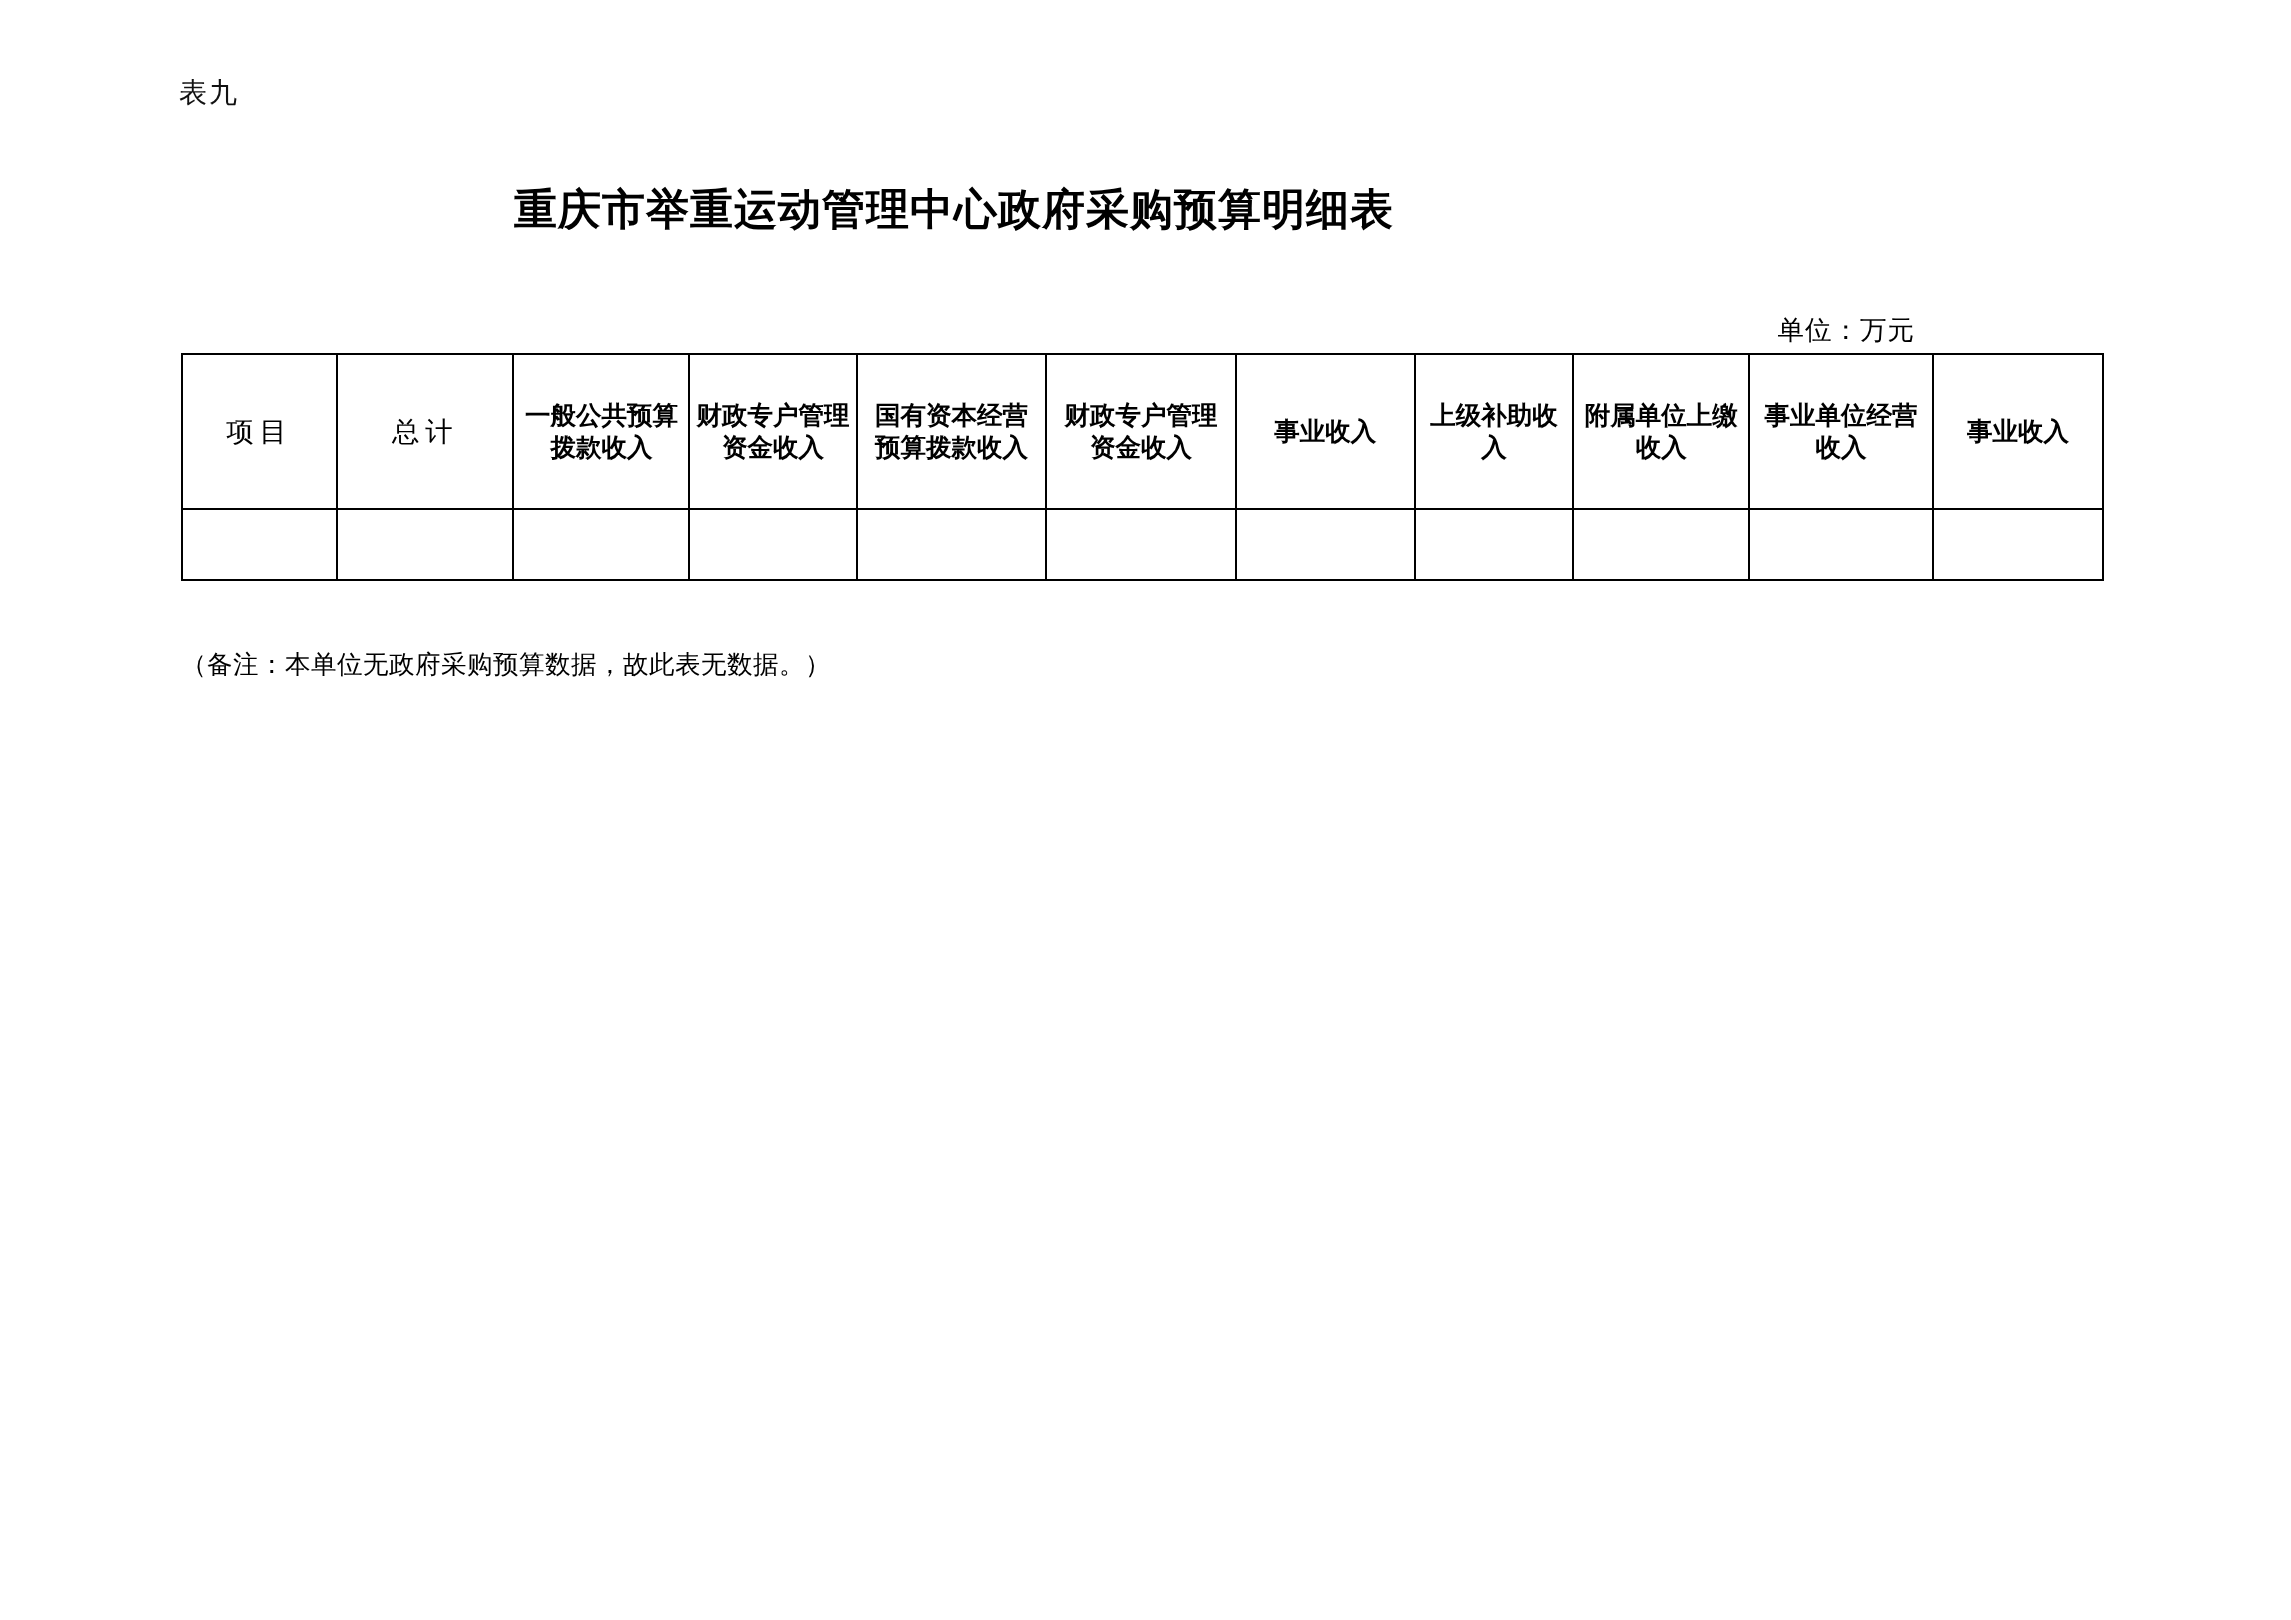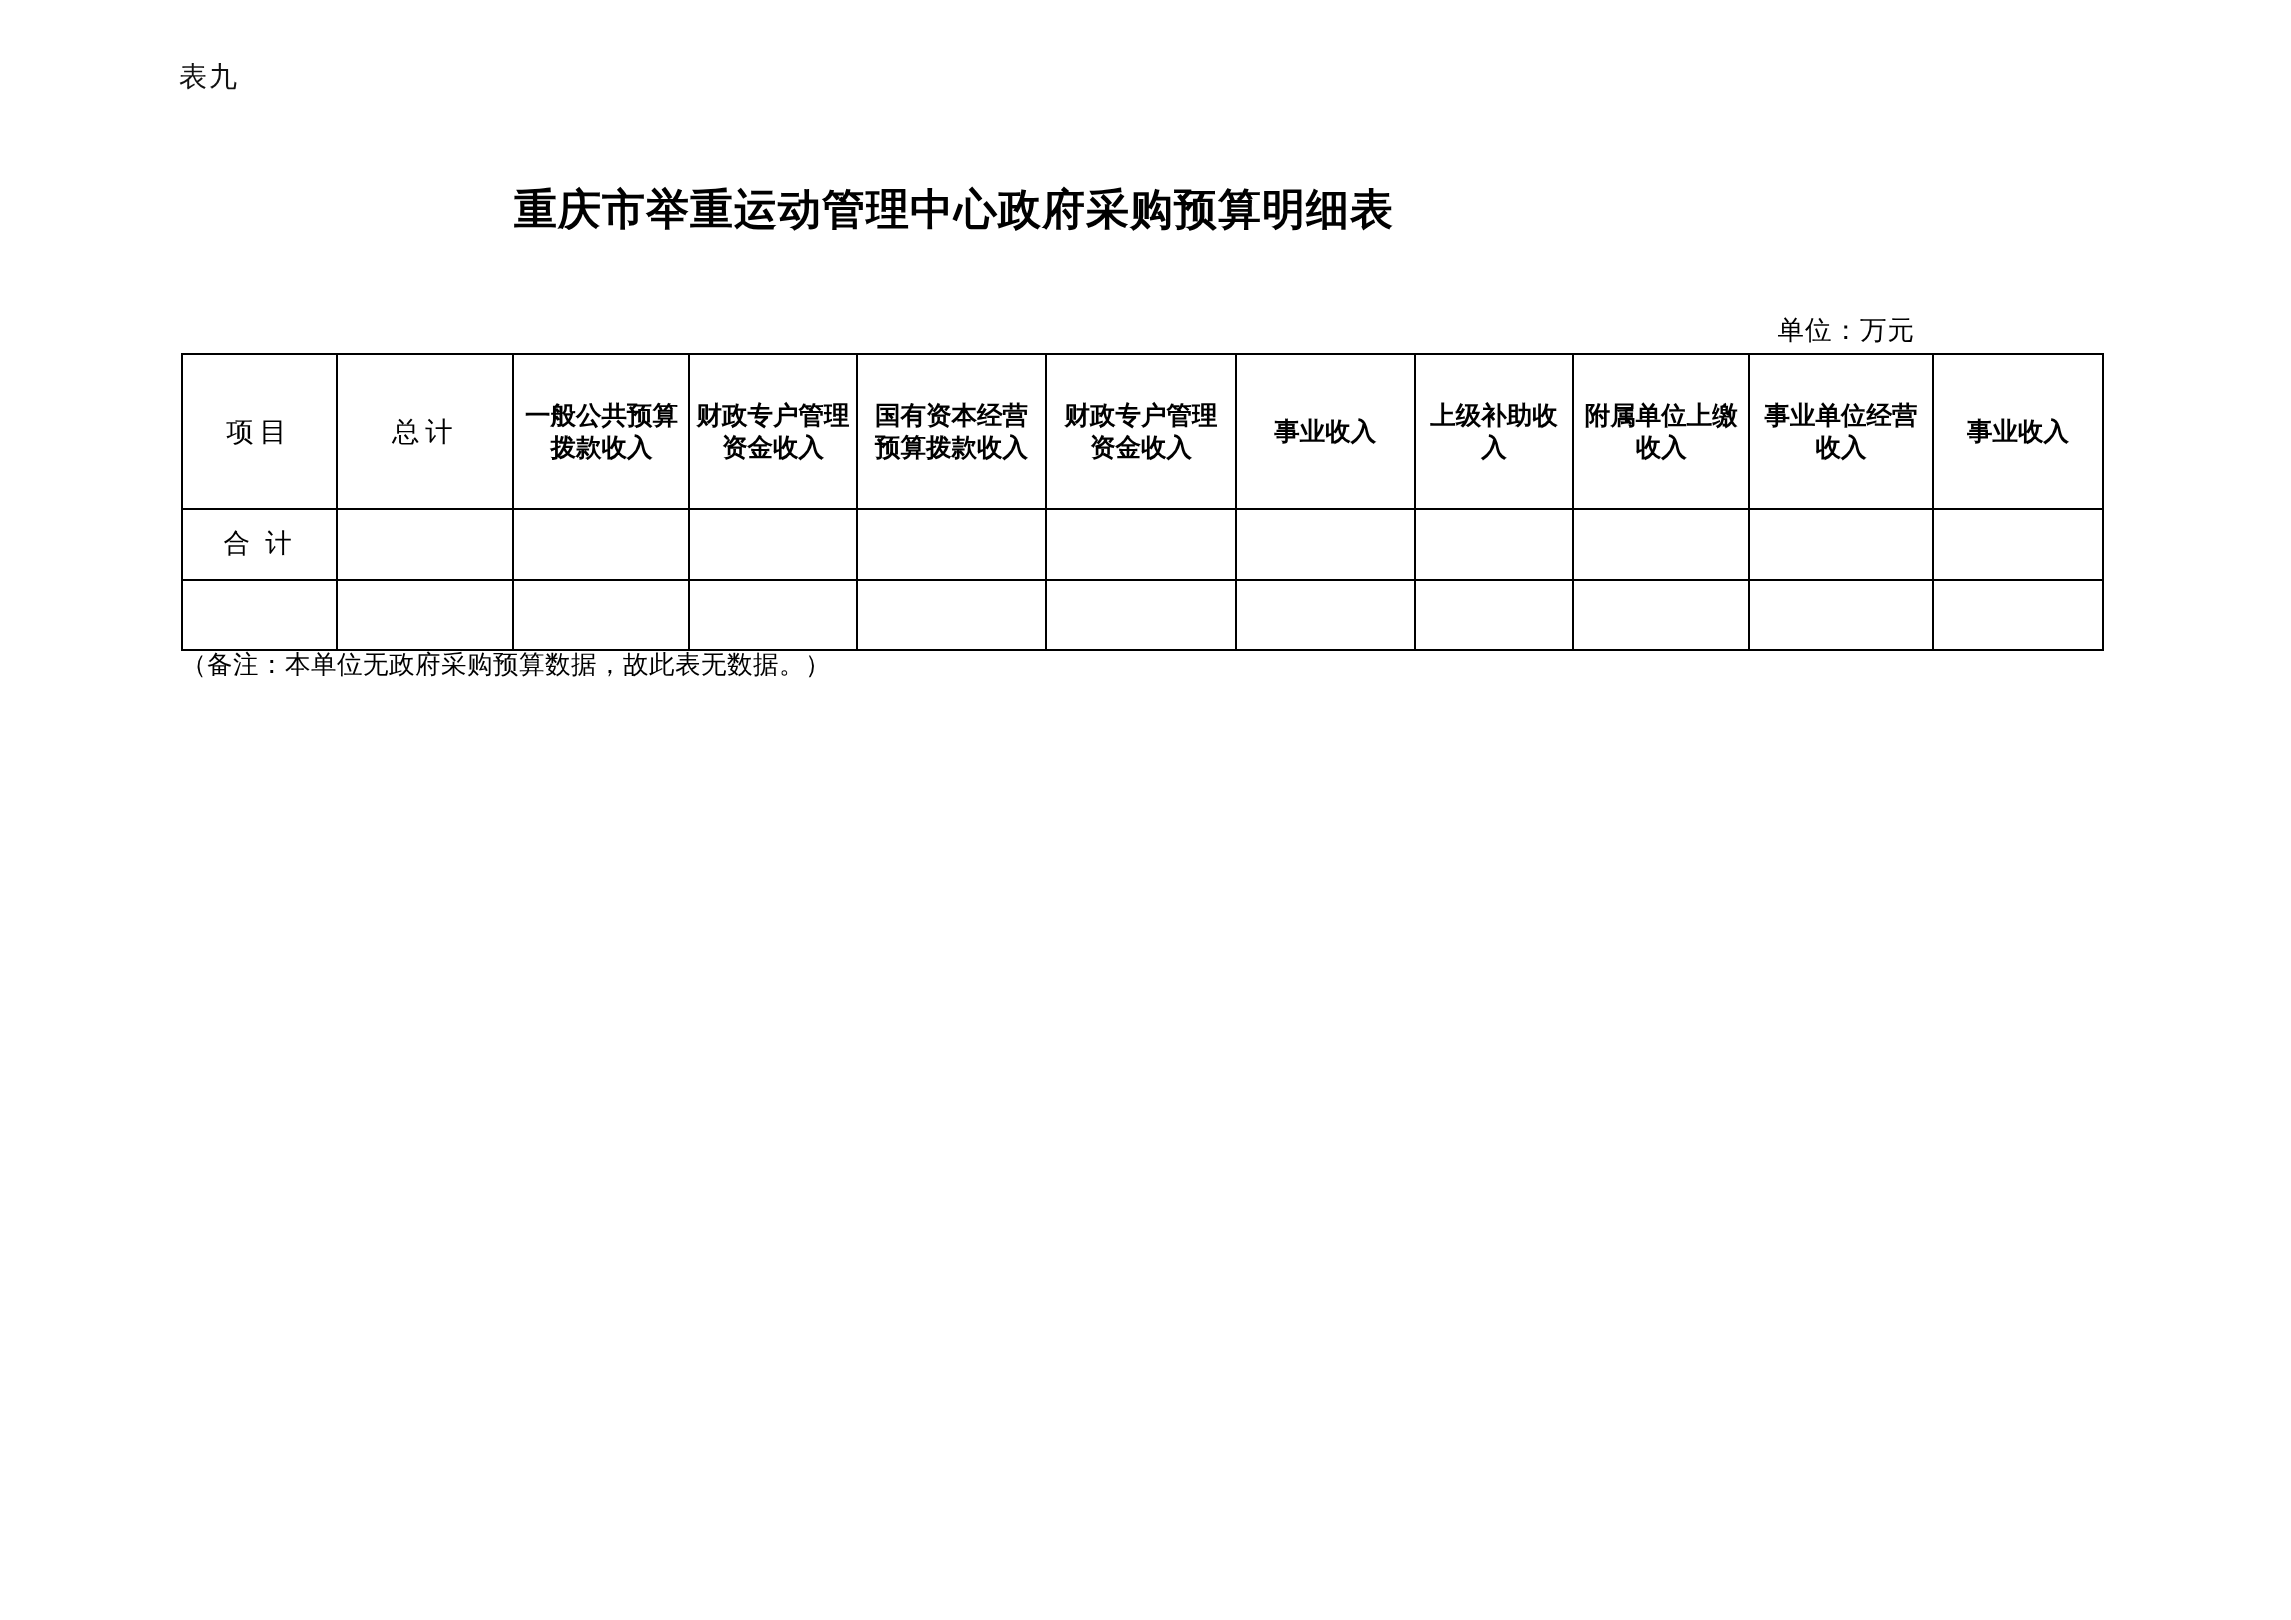--- a/index.html
+++ b/index.html
@@ -19,21 +19,21 @@
     position: absolute;
     left: 0;
     top: 0;
     width: 2292px;
     height: 1620px;
     background: #ffffff;
   }
   .sheet-label {
     position: absolute;
     left: 179px;
-    top: 58px;
+    top: 74px;
     font-size: 28px;
     letter-spacing: 2px;
     color: #111;
     text-align: center;
   }
   .doc-title {
     position: absolute;
     left: 0;
     top: 181px;
     width: 1908px;
@@ -139,33 +139,20 @@
           <td>财政专户管理资金收入</td>
           <td>国有资本经营预算拨款收入</td>
           <td>财政专户管理资金收入</td>
           <td>事业收入</td>
           <td>上级补助收入</td>
           <td>附属单位上缴收入</td>
           <td>事业单位经营收入</td>
           <td>事业收入</td>
         </tr>
         <tr class="body">
-          <td class="rowlabel">合 计</td>
-          <td></td>
-          <td></td>
-          <td></td>
-          <td></td>
-          <td></td>
-          <td></td>
-          <td></td>
-          <td></td>
-          <td></td>
-          <td></td>
-        </tr>
-        <tr class="body">
           <td class="rowlabel"></td>
           <td></td>
           <td></td>
           <td></td>
           <td></td>
           <td></td>
           <td></td>
           <td></td>
           <td></td>
           <td></td>

